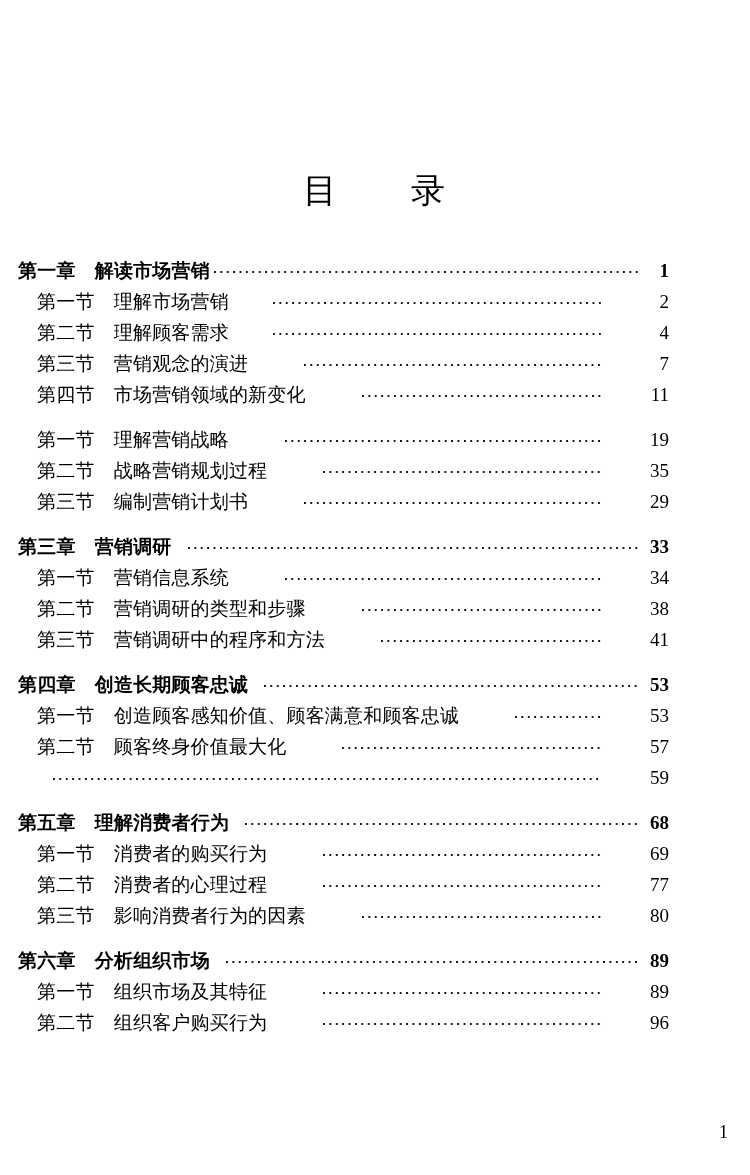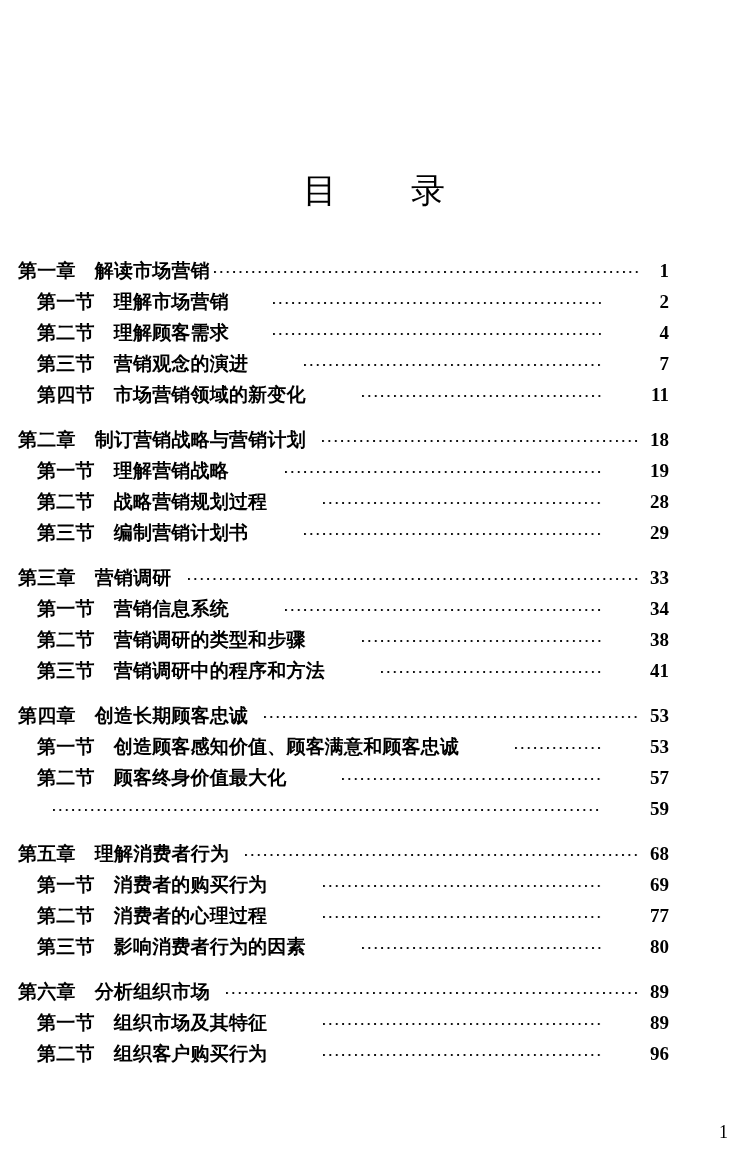--- a/index.html
+++ b/index.html
@@ -57,21 +57,21 @@
   }
 
   .entry.chapter {
     padding-left: 18px;
     font-weight: 700;
     font-size: 19px;
   }
 
   .entry.section {
     padding-left: 37px;
-    font-weight: 700;
+    font-weight: 400;
     font-size: 19px;
     gap: 40px;
   }
 
   .entry .label {
     flex: 0 0 auto;
     letter-spacing: 0.01em;
   }
 
   .entry .leader {
@@ -146,34 +146,29 @@
           <span class="leader"></span>
           <span class="pageno">7</span>
         </div>
         <div class="entry section gap">
           <span class="label">第四节　市场营销领域的新变化</span>
           <span class="leader"></span>
           <span class="pageno">11</span>
         </div>
       </div>
       <div class="chapter-block">
-        <div class="entry chapter gap">
-          <span class="label">第二章　制订营销战略与营销计划</span>
-          <span class="leader"></span>
-          <span class="pageno">18</span>
-        </div>
         <div class="entry section gap">
           <span class="label">第一节　理解营销战略</span>
           <span class="leader"></span>
           <span class="pageno">19</span>
         </div>
         <div class="entry section gap">
           <span class="label">第二节　战略营销规划过程</span>
           <span class="leader"></span>
-          <span class="pageno">28</span>
+          <span class="pageno">35</span>
         </div>
         <div class="entry section gap">
           <span class="label">第三节　编制营销计划书</span>
           <span class="leader"></span>
           <span class="pageno">29</span>
         </div>
       </div>
       <div class="chapter-block">
         <div class="entry chapter gap">
           <span class="label">第三章　营销调研</span>

